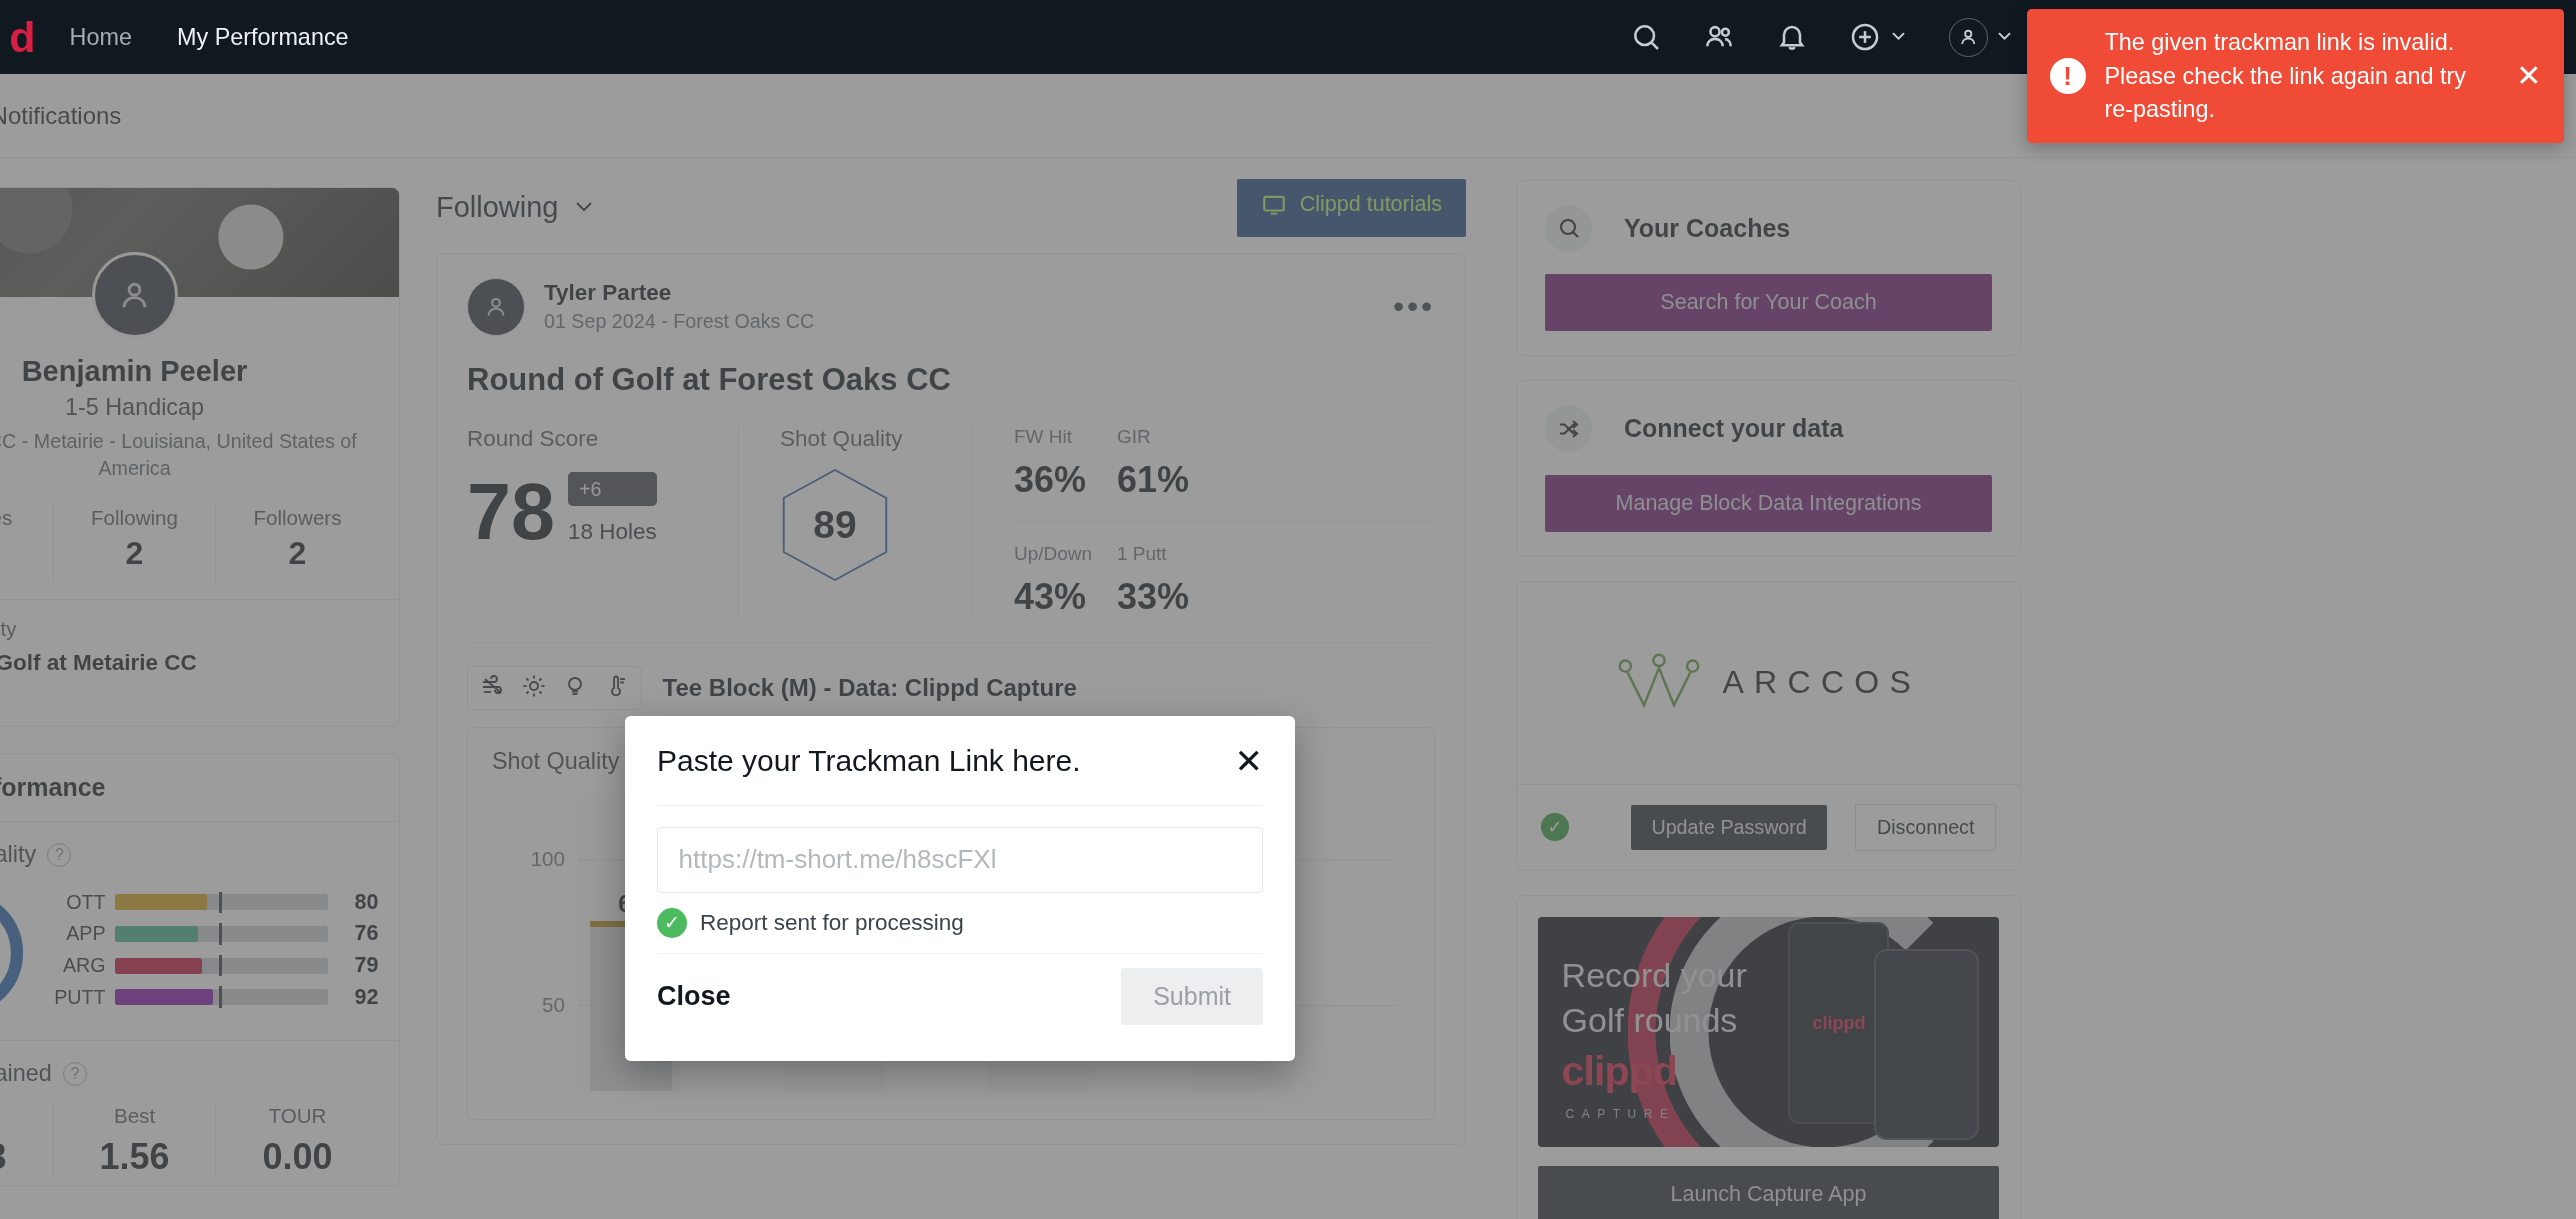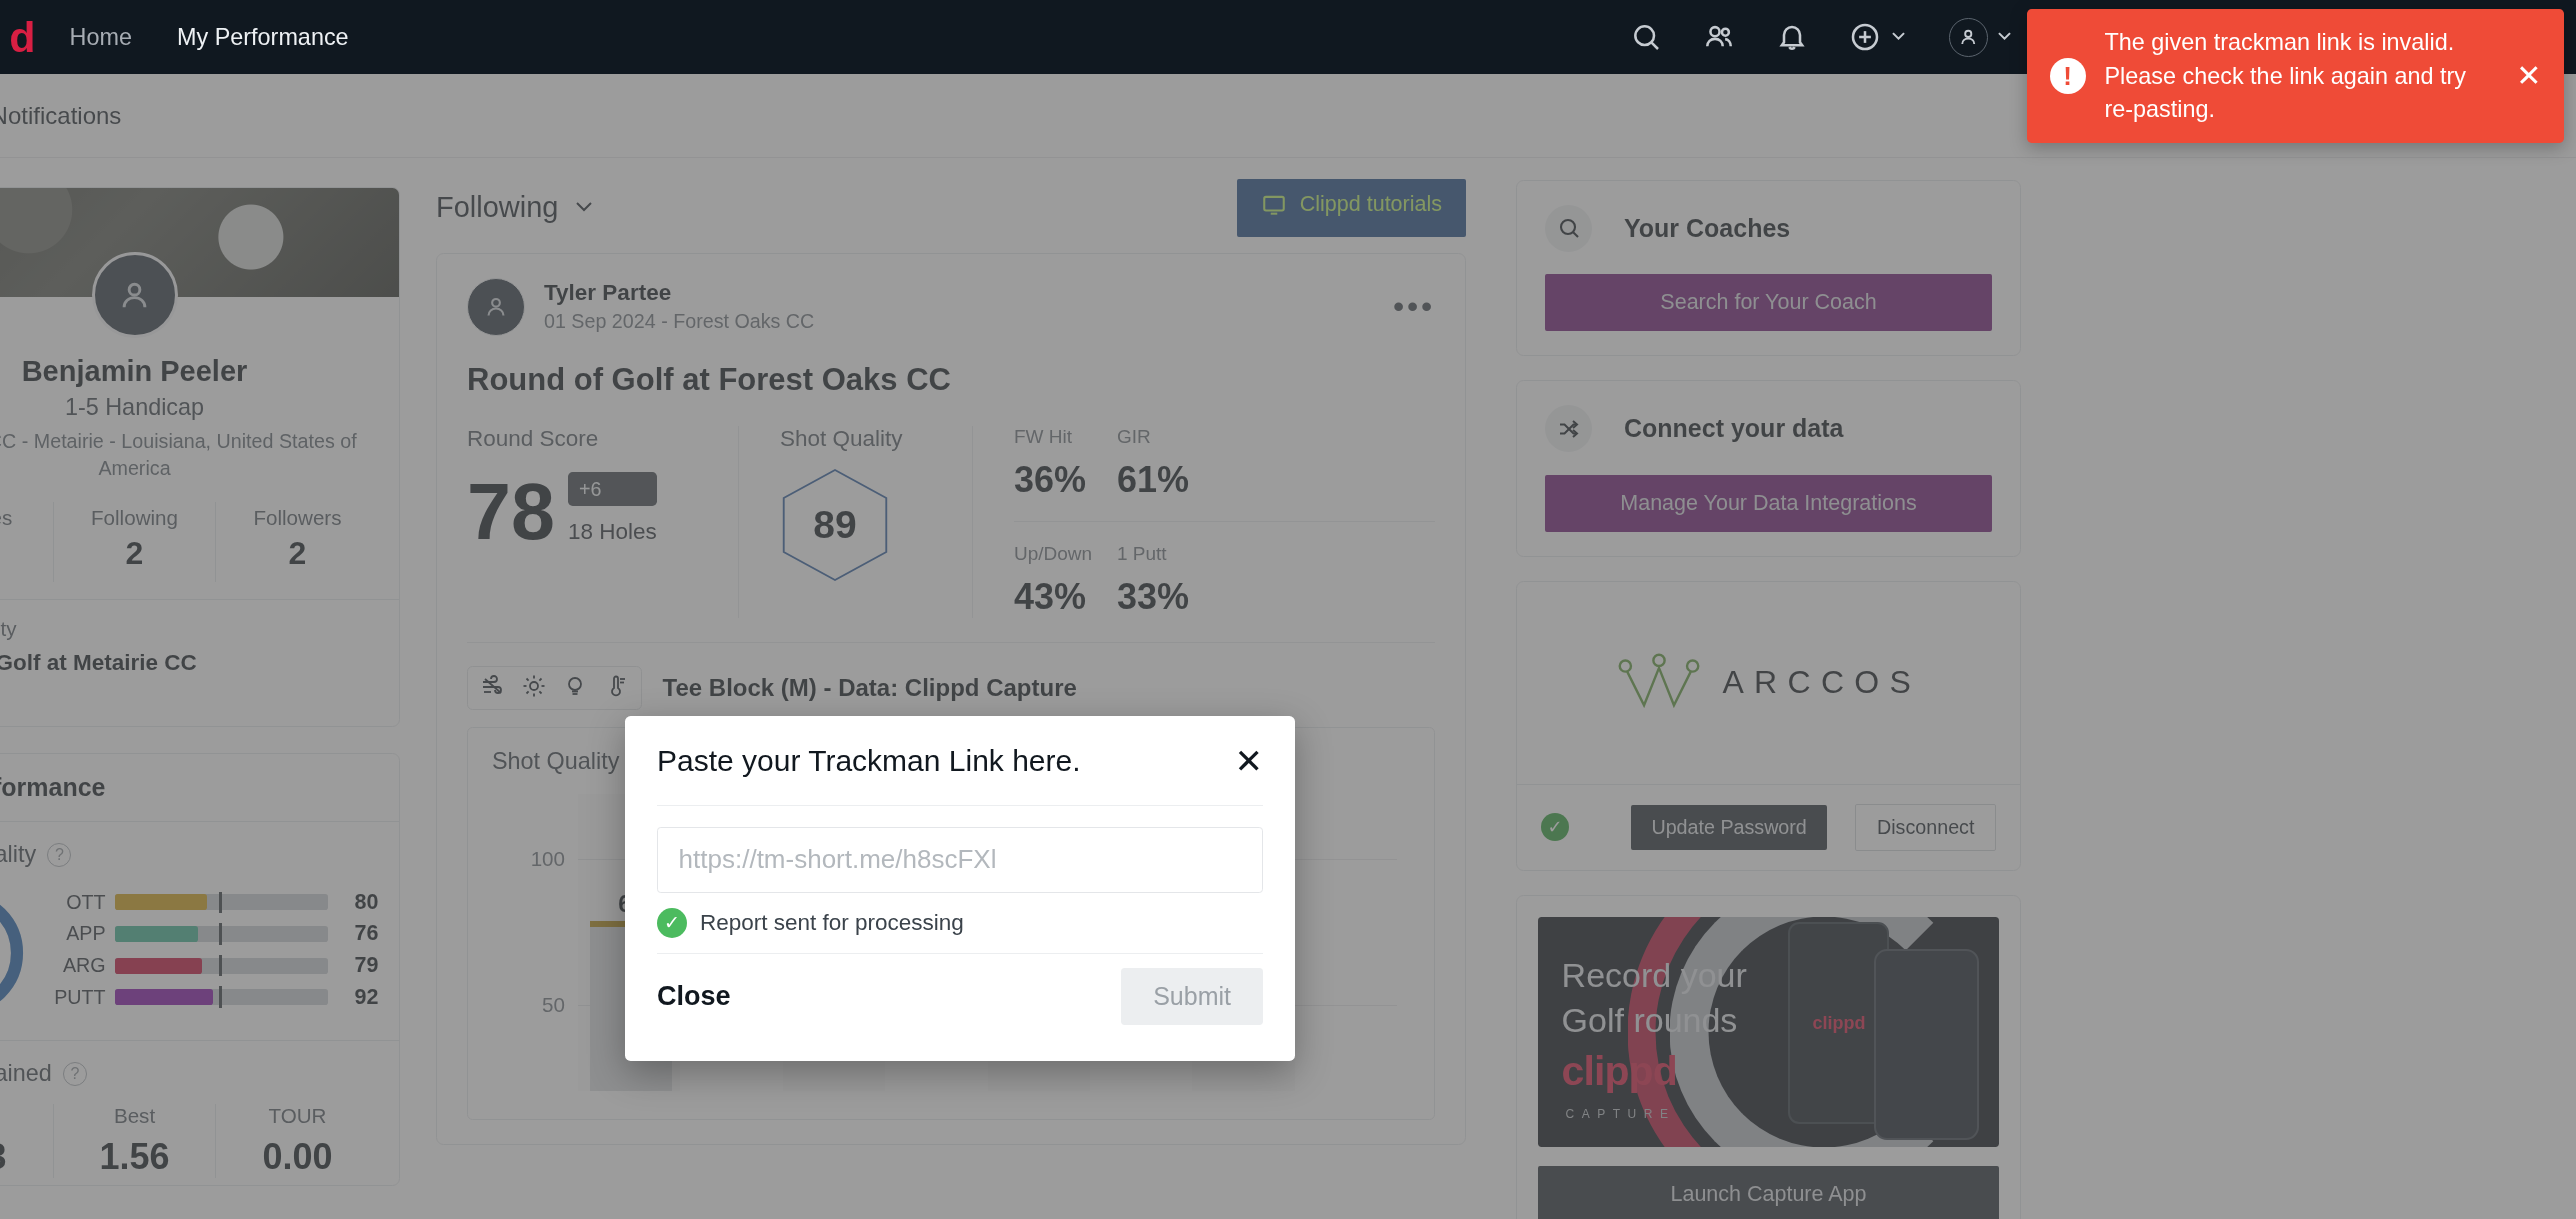--- a/index.html
+++ b/index.html
@@ -689,21 +689,21 @@
             <div class="circ-ico">
               <svg width="24" height="24" viewBox="0 0 24 24" fill="none" stroke="currentColor" stroke-width="2">
                 <polyline points="16,4 20,7.5 16,11"></polyline>
                   <polyline points="16,13 20,16.5 16,20"></polyline>
                 <path d="M3 7.5h4.5l9 9H20"></path>
                   <path d="M3 16.5h4.5l9-9H20"></path>
               </svg>
             </div>
             <div class="rcard-title">Connect your data</div>
           </div>
-          <button class="dark-btn">Manage Your Data Integrations</button>
+          <button class="dark-btn">Manage Block Data Integrations</button>
         </div>
 
         <div class="rcard arccos-card">
           <div class="arccos-logo-wrap">
             <span>
               <svg width="86" height="60" viewBox="0 0 92 64" fill="none" stroke="#5e9a3a" stroke-width="2.6">
                 <circle cx="10" cy="16" r="6"></circle>
                   <circle cx="46" cy="10" r="6"></circle>
                   <circle cx="82" cy="16" r="6"></circle>
                 <path d="M12 22 L30 58 L46 18 L62 58 L80 22"></path>

